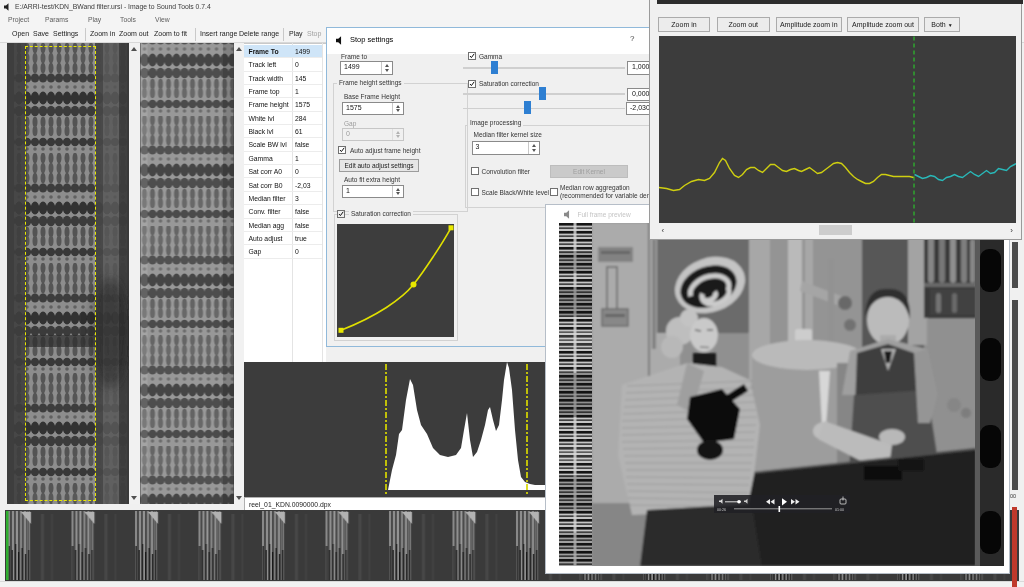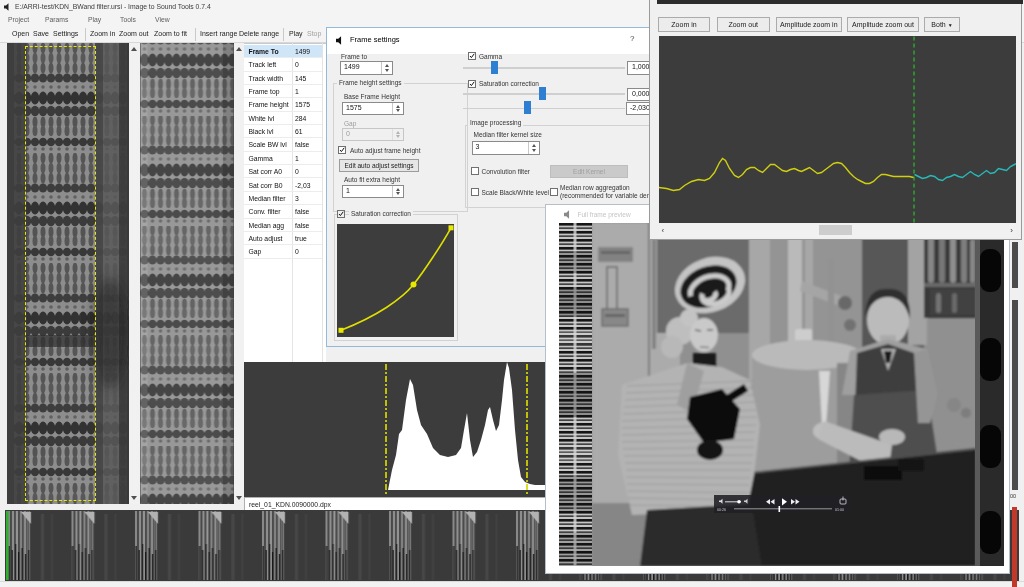--- a/index.html
+++ b/index.html
@@ -201,21 +201,21 @@
 <div class="abs" style="left:1011.5px;top:242px;width:6.5px;height:46px;background:#4b4b4b;"></div>
 <div class="abs" style="left:1011.5px;top:300px;width:6.5px;height:190px;background:#4b4b4b;"></div>
 <div class="txt" style="left:1010px;top:493px;font-size:5.5px;color:#333;">00</div>
 <div class="abs" style="left:1012px;top:507px;width:5px;height:80px;background:#c0392b;"></div>
 
 <div id="dlg" class="abs" style="left:326px;top:27px;width:334px;height:320px;background:#f0f0f0;border:1px solid #90b9da;">
  <div class="abs" style="left:0;top:0;width:332px;height:26px;background:#fff;"></div>
  <svg class="abs" style="left:9px;top:8px" width="9" height="9" viewBox="0 0 8 8">
         <path d="M0 2.5 h2 l2.5-2.2 v7.4 L2 5.5 H0 Z" fill="#111"></path>
       </svg>
- <div class="txt" style="left:23px;top:7px;font-size:7.5px;color:#000;">Frame settings</div>
+ <div class="txt" style="left:23px;top:7px;font-size:7.5px;color:#000;">Stop settings</div>
  <div class="txt" style="left:303px;top:6px;font-size:8px;color:#444;">?</div>
 
  <div class="txt" style="left:14px;top:25px;font-size:6.5px;">Frame to</div>
  <div class="spin" style="left:13px;top:33px;width:53px;height:13.5px;">
         <div class="v">1499</div>
         <div class="sar"></div>
       </div>
  <div class="abs" style="left:5.5px;top:55px;width:135px;height:129px;border:1px solid #d2d2d2;"></div>
  <div class="txt" style="left:10px;top:51px;font-size:6.5px;background:#f0f0f0;padding:0 2px;">Frame height settings</div>
  <div class="txt" style="left:17px;top:64.5px;font-size:6.5px;">Base Frame Height</div>

